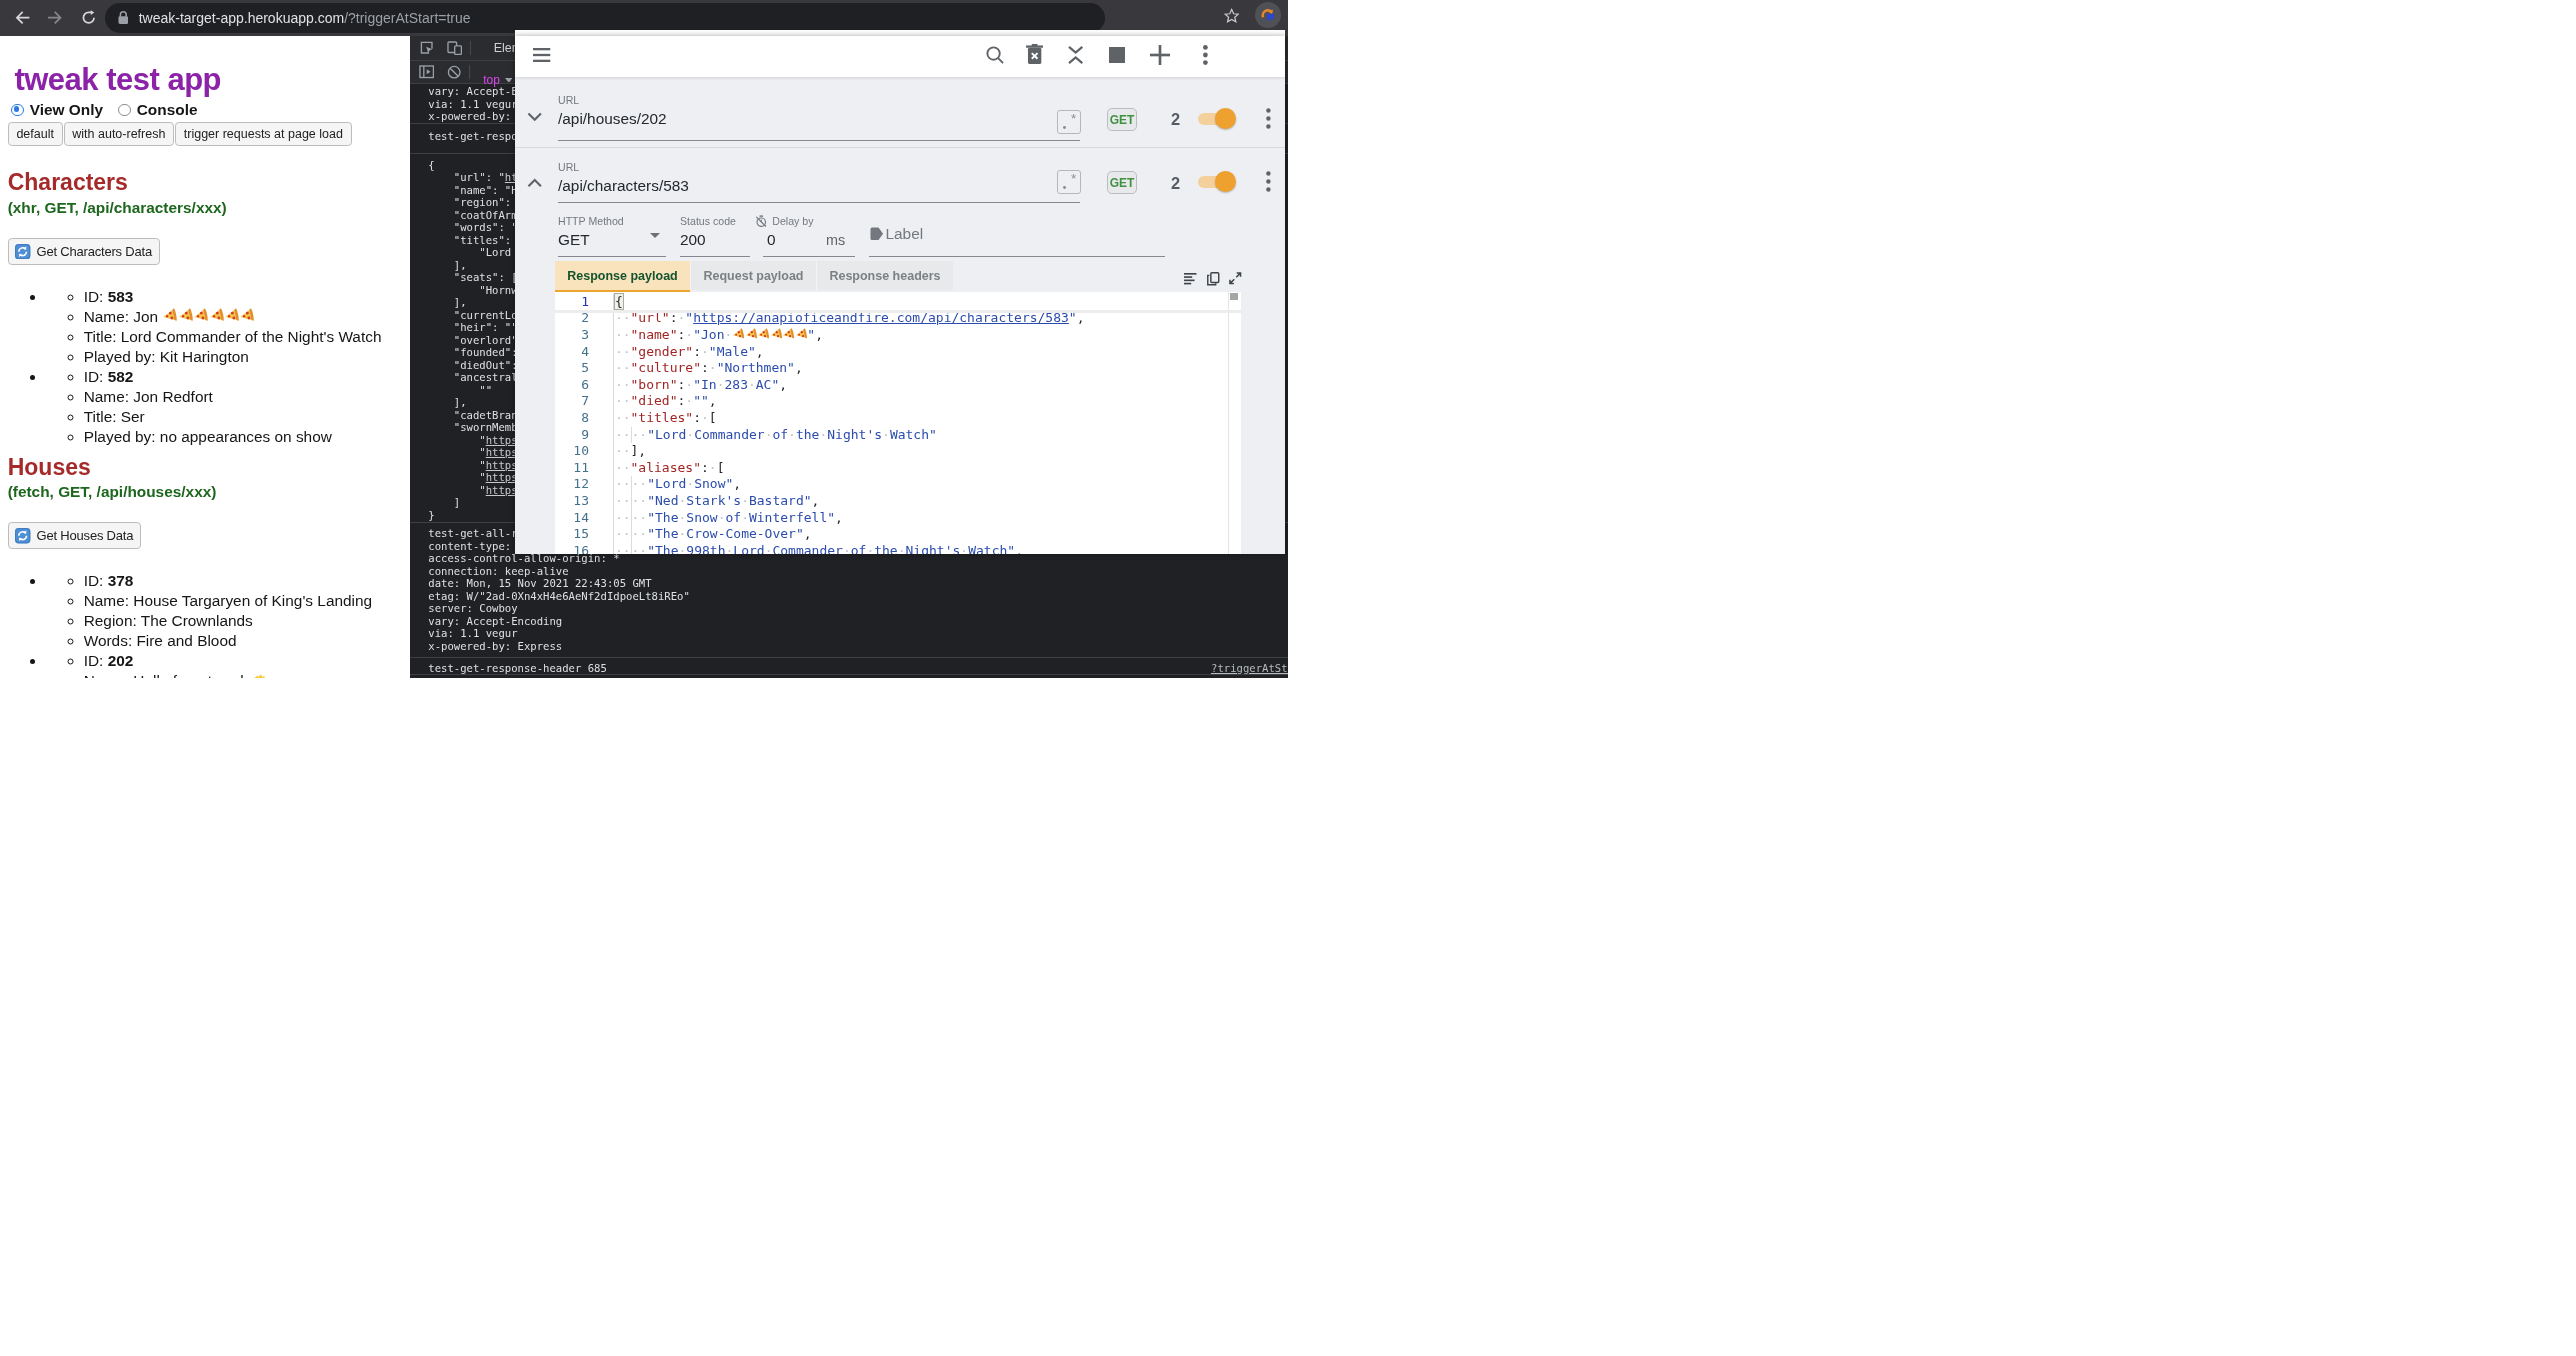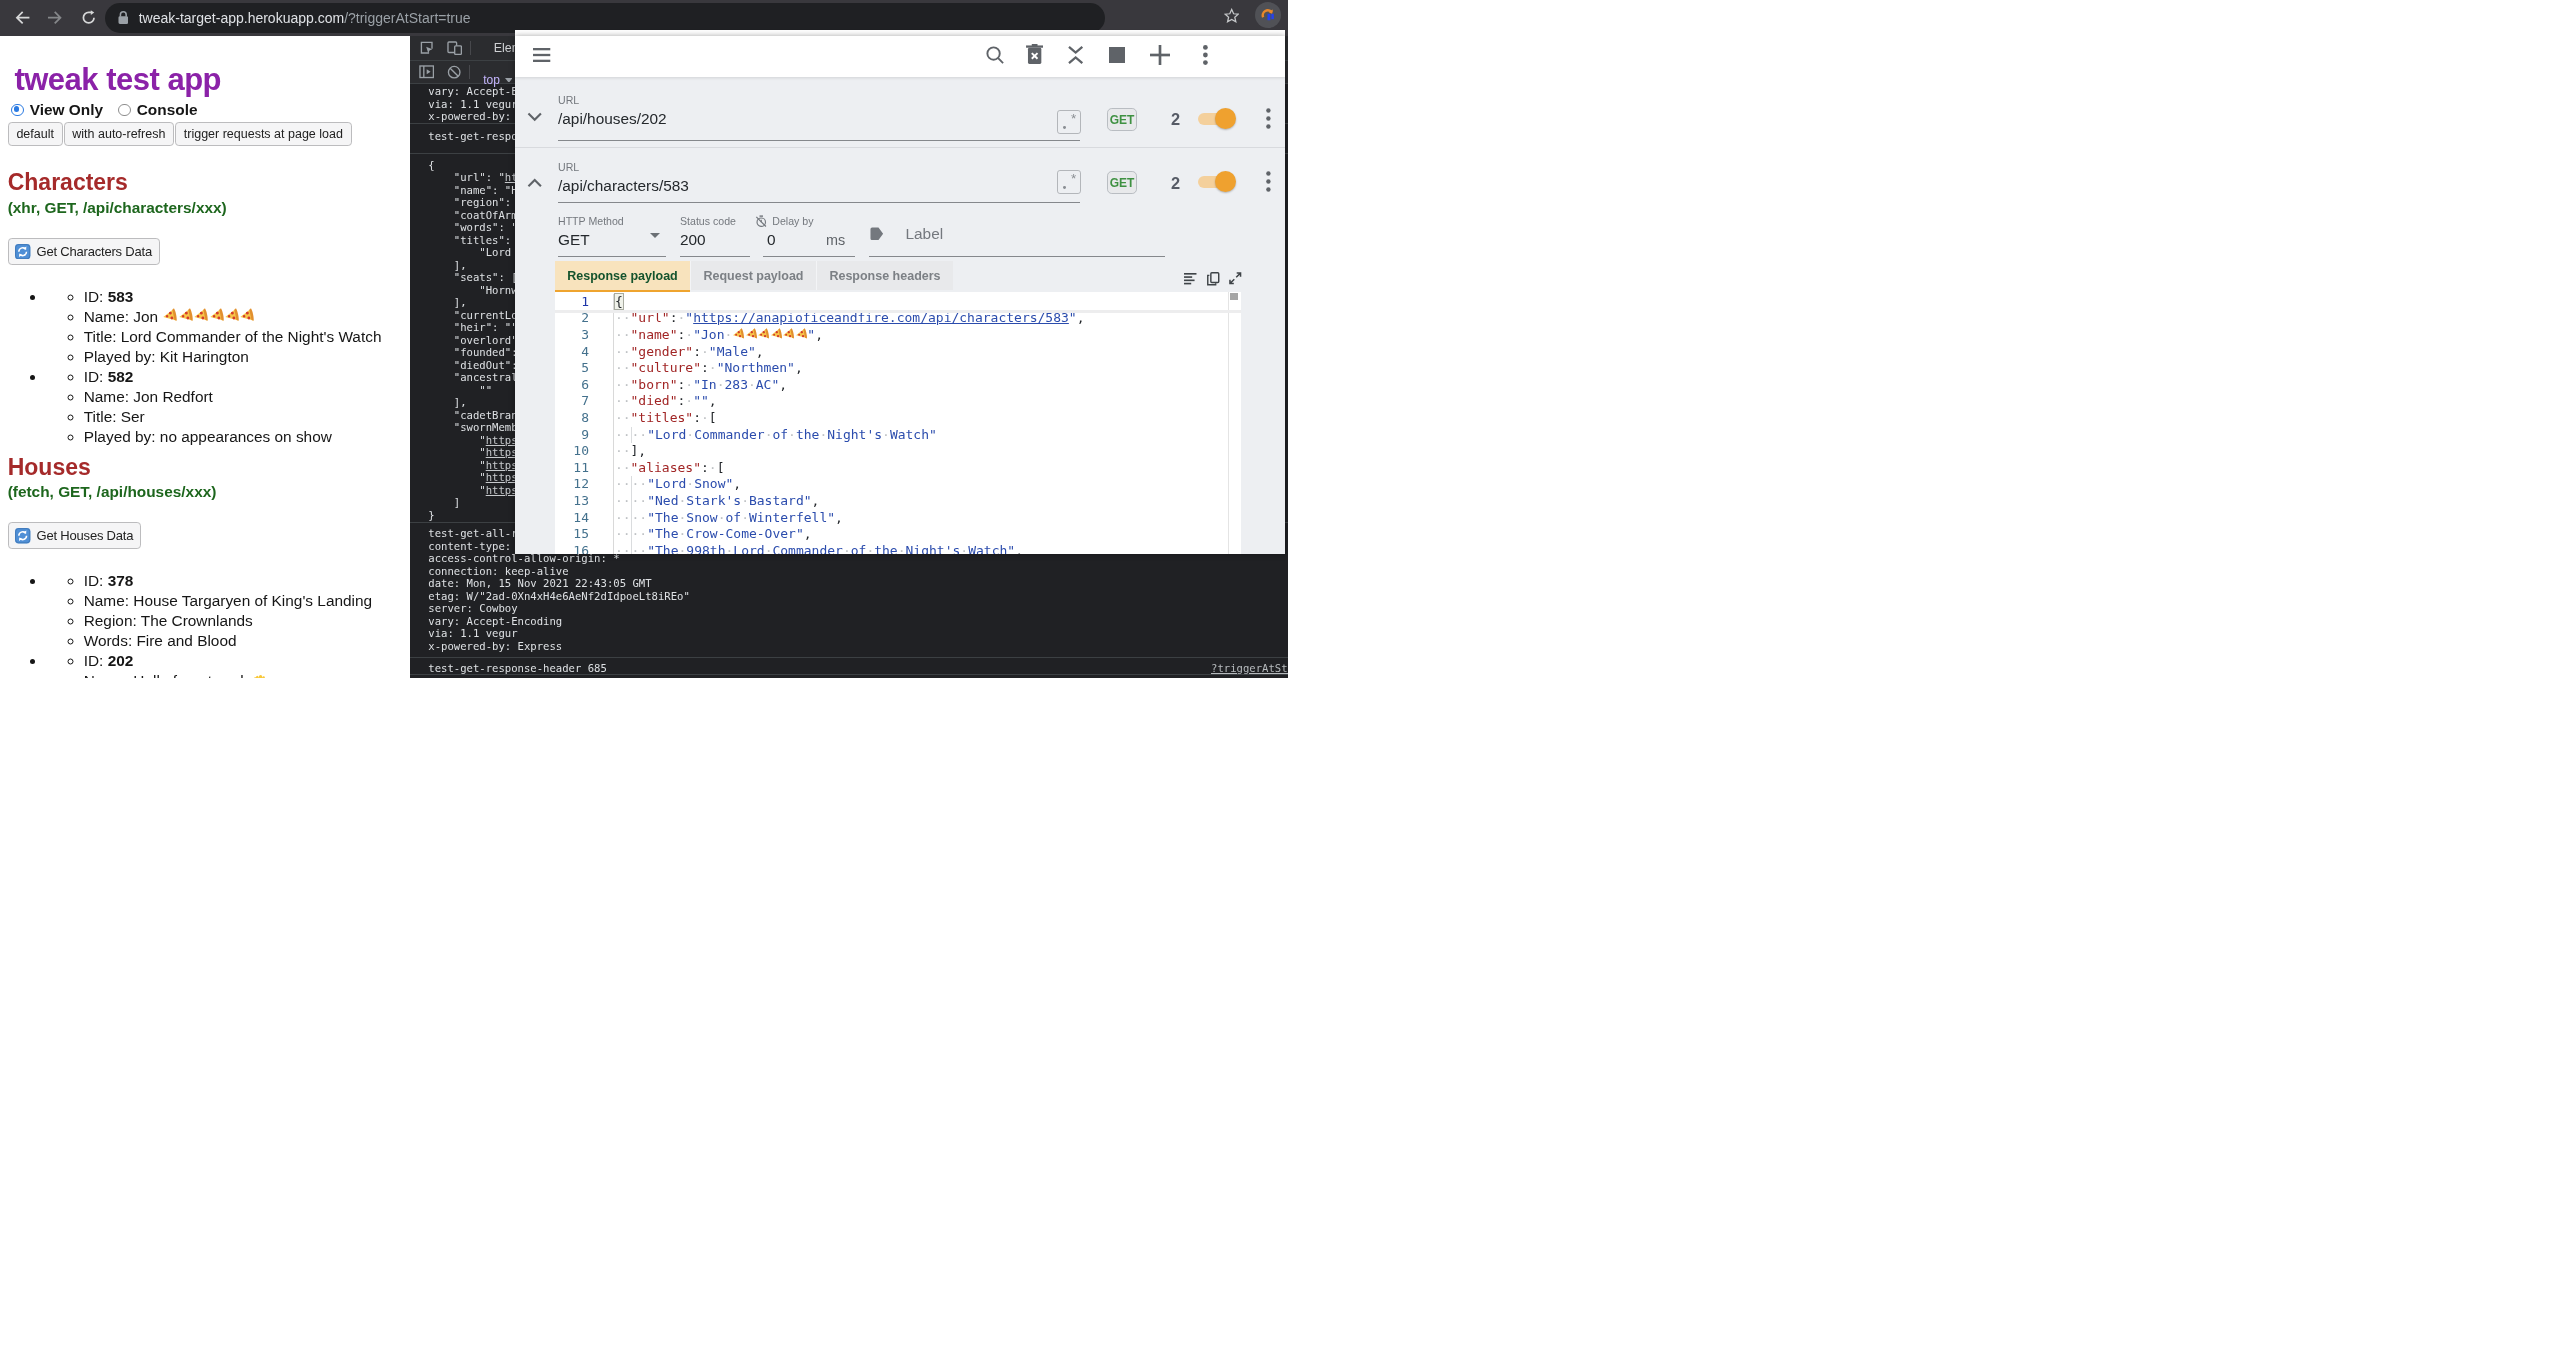--- a/index.html
+++ b/index.html
@@ -48,21 +48,21 @@
   
   .devtools { position:absolute; left:410px; top:36px; width:878px; height:643px;
     background:#202124; overflow:hidden; }
   .dt-bar { display:flex; align-items:center; border-bottom:1px solid #3c4043;
     background:#2b2c2f; color:#9aa0a6; }
   .dt-tabbar { height:25px; }
   .dt-consolebar { height:23px; }
   .dt-bar .sep { width:1px; height:14.4px; background:#47484c; margin:0 7.7px; }
   .dt-bar svg { display:block; }
   .dt-tabtext { font-size:12.5px; color:#cfd1d4; margin-left:15.4px; }
-  .dt-ctx { font-size:12px; color:#c4b5fd; margin-left:5.8px; display:flex; align-items:center; gap:4.8px;margin-top:16px;}
+  .dt-ctx { font-size:12px; color:#d946ef; margin-left:5.8px; display:flex; align-items:center; gap:4.8px;margin-top:16px;}
   .dt-console { position:absolute; left:0; top:48px; width:878px; bottom:0; overflow:hidden;
     font-family:"DejaVu Sans Mono", monospace; font-size:10.6px; line-height:12.5px; color:#dee1e4; }
   .dt-entry { border-bottom:1px solid #3c4043; padding-left:18.3px; position:relative; white-space:pre; }
   .dt-entry .lk { text-decoration:underline; color:#c7cacd; }
   .dt-entry .rlk { position:absolute; left:801px; text-decoration:underline; color:#b6babd; white-space:pre; }
 
   
   .overlay { position:absolute; left:515px; top:36px; width:770px; height:518px;
     background:#edeff2; overflow:hidden; box-shadow:0 0 5.8px rgba(0,0,0,.35); }
   .ov-header { position:absolute; left:0; top:0; width:770px; height:41px; background:#fff;
@@ -91,21 +91,21 @@
   .ov-kebab { position:absolute; left:751px; }
   .ov-sep { position:absolute; left:0; width:770px; height:1.4px; background:#d8dade; }
 
   .ov-fields { position:absolute; left:0; top:135px; width:770px; height:58px; }
   .fld-label { position:absolute; font-size:10.6px; color:#74787e; display:flex; align-items:center; gap:4.8px;}
   .fld-value { position:absolute; font-size:15.4px; color:#24282c; }
   .fld-line { position:absolute; height:1px; background:#85888c; }
   .fld-tri { position:absolute; width:0; height:0; border-left:5.3px solid transparent;
     border-right:5.3px solid transparent; border-top:5.8px solid #6b7075; }
   .fld-ms { position:absolute; font-size:14.4px; color:#5f6368; }
-  .fld-biglabel { position:absolute; font-size:15.4px; color:#74787e; display:flex; align-items:center; gap:22px; }
+  .fld-biglabel { position:absolute; font-size:15.4px; color:#74787e; display:flex; align-items:center; gap:2px; }
 
   .ov-tabs { position:absolute; left:40px; top:184px; height:29px; display:flex; }
   .ov-tab { height:29px; display:flex; align-items:center; justify-content:center;
     font-size:12.5px; font-weight:600; }
   .ov-tab:nth-child(1) { width:135px; }
   .ov-tab:nth-child(2) { width:126px; }
   .ov-tab:nth-child(3) { width:137px; }
   .ov-tab.inactive { background:#e8e9eb; color:#7c8085; border-left:1.4px solid #f3f4f6; }
   .ov-tab.active { background:#f8e3bd; color:#14532d; border-left:none; position:relative; }
   .ov-tab.active::after { content:""; position:absolute; left:0; bottom:-2.9px; width:100%; height:2.9px; background:#efa42f; }

